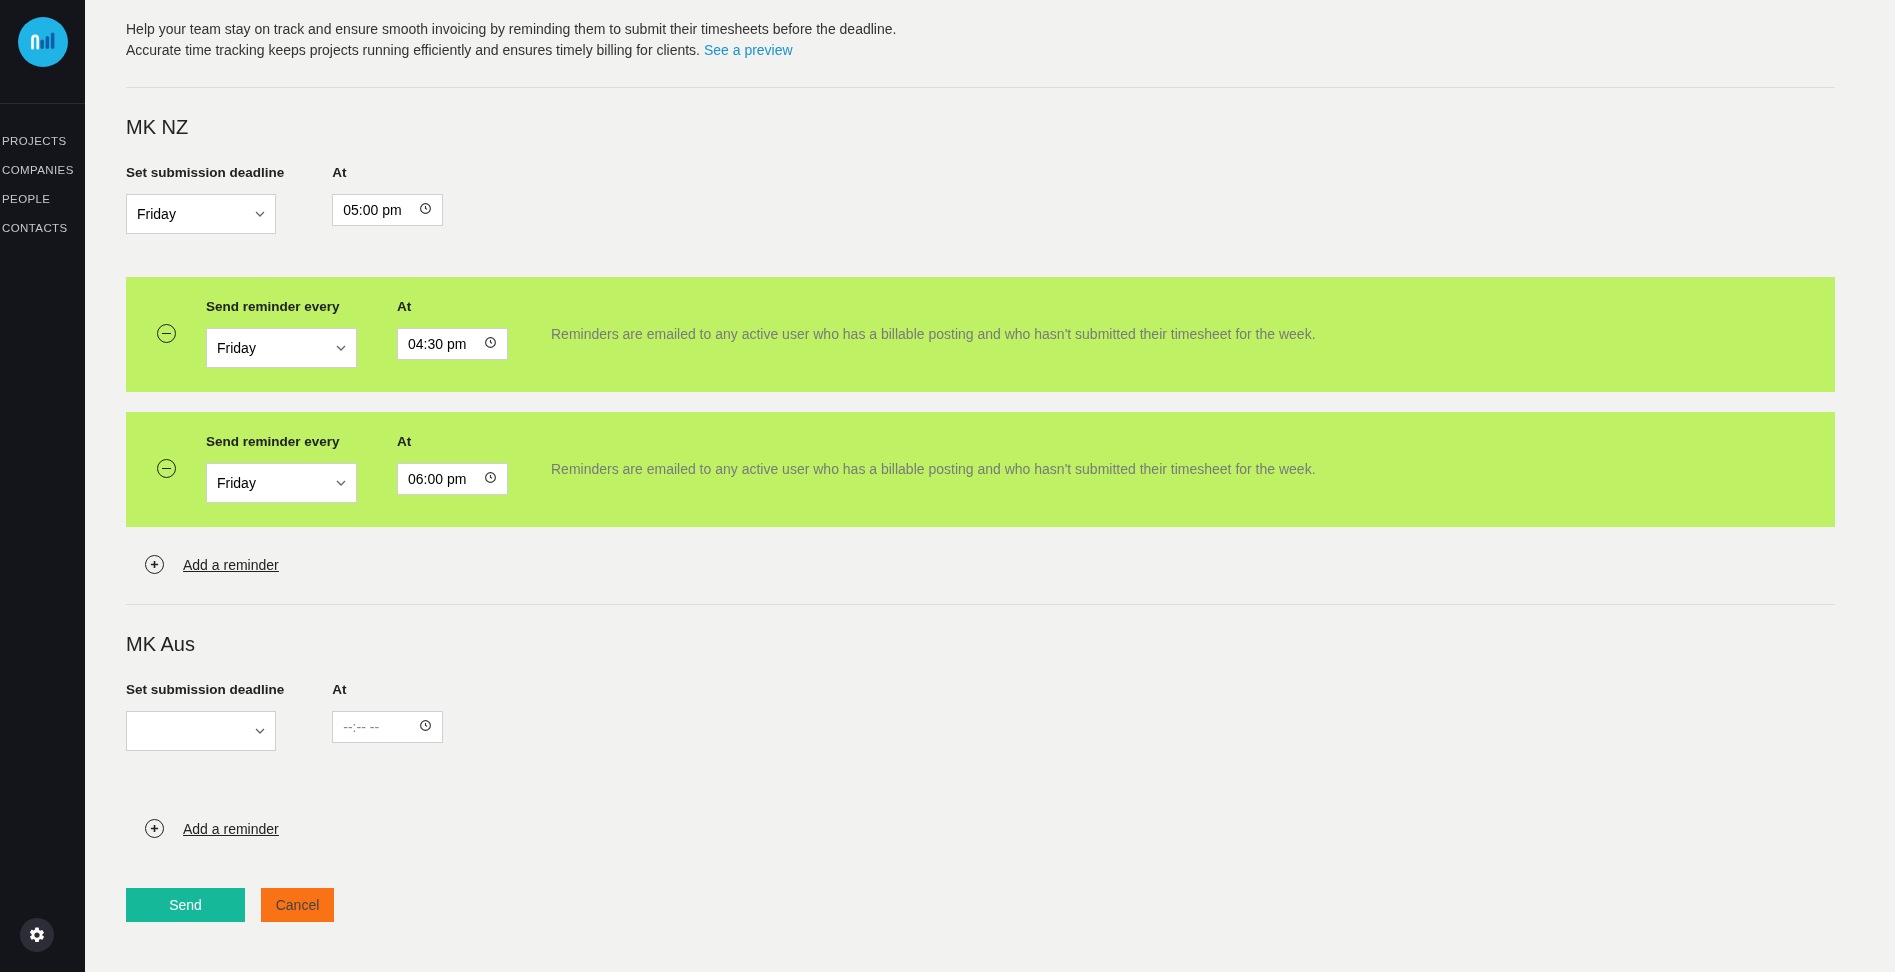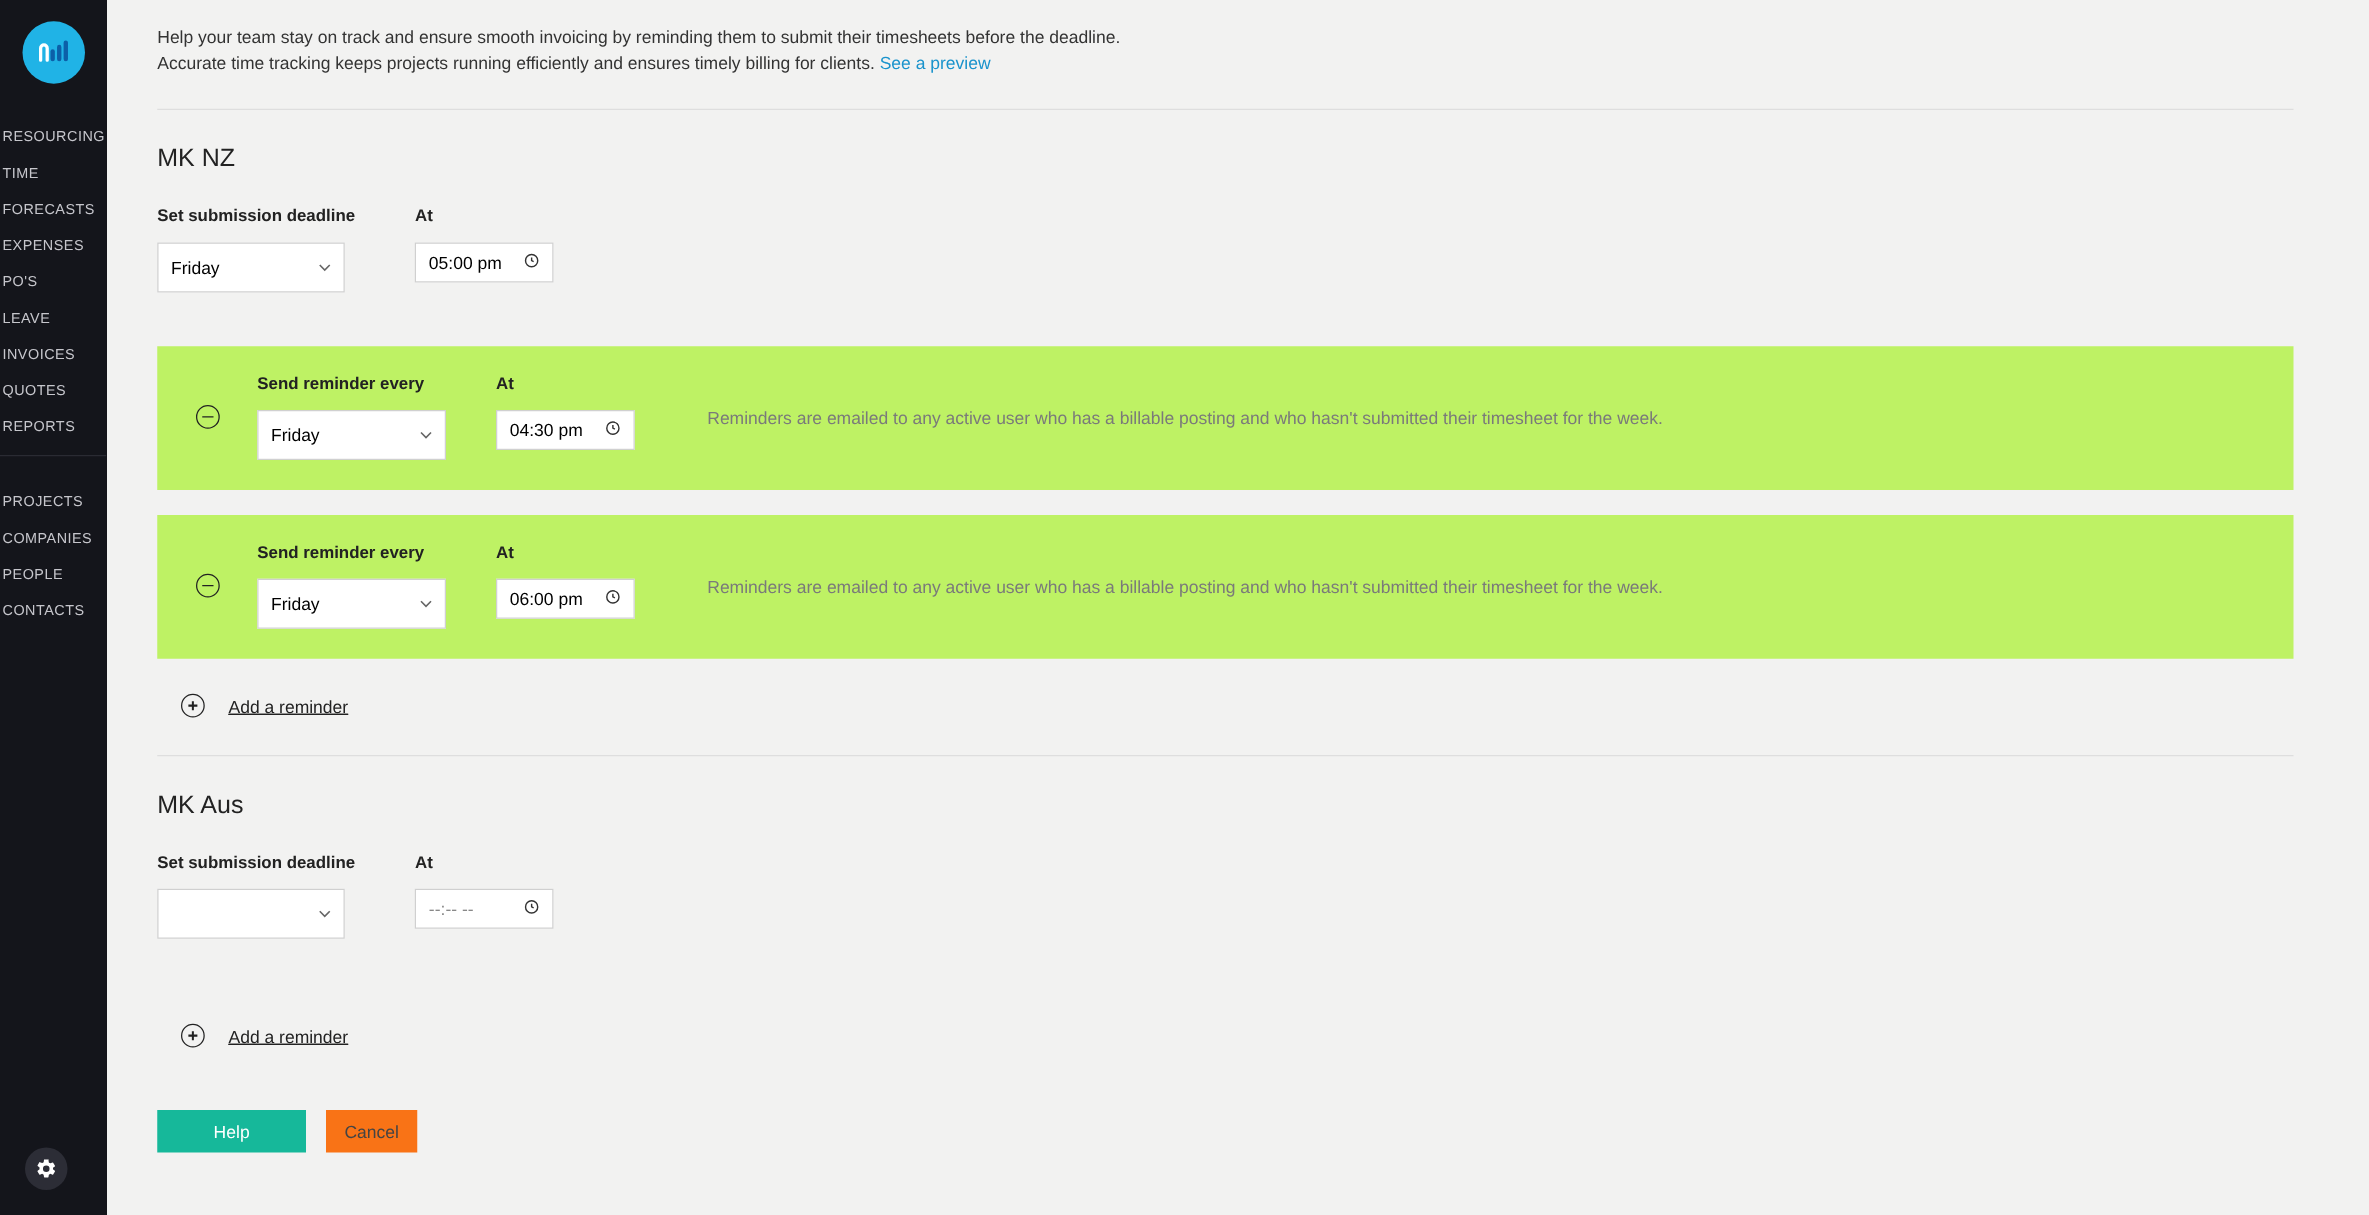--- a/index.html
+++ b/index.html
@@ -46,21 +46,21 @@
   .time-placeholder { color:#888; }
 
   
   .reminder-card { background:#bef264; margin-top:43px; padding:22px 0 24px 0; display:flex; align-items:center; }
   .reminder-card + .reminder-card { margin-top:20px; }
   .remove-btn { width:80px; display:flex; justify-content:center; cursor:pointer; }
   .circle-minus { width:19px; height:19px; border:1.6px solid #222; border-radius:50%; display:flex; align-items:center; justify-content:center; }
   .circle-minus span { display:block; width:9px; height:1.6px; background:#222; }
   .reminder-fields { display:flex; gap:40px; }
   .reminder-fields .select-wrap { width:151px; }
-  .reminder-note { margin-left:58px; font-size:14px; color:#7a7a7a; }
+  .reminder-note { margin-left:43px; font-size:14px; color:#7a7a7a; }
 
   .add-row { display:flex; align-items:center; margin-top:28px; cursor:pointer;text-decoration:underline; }
   .add-row .circle-plus { width:19px; height:19px; border:1.6px solid #222; border-radius:50%; display:flex; align-items:center; justify-content:center; margin-left:19px; margin-right:19px; }
   .add-row .circle-plus svg { width:9px; height:9px; stroke:#222; stroke-width:1.8; }
   .add-row .add-text { font-size:14px; color:#222; text-decoration:underline; }
 
   .btnrow { display:flex; gap:16px; margin-top:50px; }
   .btn-save { background:#16b89a; color:#fff; border:none; width:119px; height:34px; font-size:14px; cursor:pointer; }
   .btn-cancel { background:#f97316; color:#444; border:none; width:73px; height:34px; font-size:14px; cursor:pointer; }
 
@@ -72,31 +72,20 @@
   <div class="logo-wrap">
     <div class="logo">
       <svg viewBox="0 0 32 32">
         <path d="M4 23 V12 a3 3 0 0 1 6 0 V23" fill="none" stroke="#fff" stroke-width="3" stroke-linecap="round"></path>
         <rect x="13" y="13" width="4" height="11" rx="2" fill="#0c5fa8"></rect>
         <rect x="19" y="9" width="4" height="15" rx="2" fill="#0c5fa8"></rect>
         <rect x="25" y="5" width="4" height="19" rx="2" fill="#0c5fa8"></rect>
       </svg>
     </div>
   </div>
-  <div class="navgroup">
-    <div class="navitem">RESOURCING</div>
-    <div class="navitem">TIME</div>
-    <div class="navitem">FORECASTS</div>
-    <div class="navitem">EXPENSES</div>
-    <div class="navitem">PO'S</div>
-    <div class="navitem">LEAVE</div>
-    <div class="navitem">INVOICES</div>
-    <div class="navitem">QUOTES</div>
-    <div class="navitem">REPORTS</div>
-  </div>
   <div class="navspacer"></div>
   <div class="navgroup">
     <div class="navitem">PROJECTS</div>
     <div class="navitem">COMPANIES</div>
     <div class="navitem">PEOPLE</div>
     <div class="navitem">CONTACTS</div>
   </div>
   <div class="gear-btn">
     <svg viewBox="0 0 24 24">
         <path d="M19.14 12.94a7.14 7.14 0 0 0 .05-.94 7.14 7.14 0 0 0-.05-.94l2.03-1.58a.5.5 0 0 0 .12-.64l-1.92-3.32a.5.5 0 0 0-.6-.22l-2.39.96a7.03 7.03 0 0 0-1.62-.94l-.36-2.54A.5.5 0 0 0 13.9 2h-3.8a.5.5 0 0 0-.5.42l-.36 2.54c-.58.24-1.12.55-1.62.94l-2.39-.96a.5.5 0 0 0-.6.22L2.71 8.48a.5.5 0 0 0 .12.64l2.03 1.58c-.03.31-.05.63-.05.94s.02.63.05.94L2.83 14.16a.5.5 0 0 0-.12.64l1.92 3.32c.13.22.39.31.6.22l2.39-.96c.5.39 1.04.7 1.62.94l.36 2.54c.04.24.25.42.5.42h3.8c.25 0 .46-.18.5-.42l.36-2.54c.58-.24 1.12-.55 1.62-.94l2.39.96c.21.09.47 0 .6-.22l1.92-3.32a.5.5 0 0 0-.12-.64l-2.03-1.58ZM12 15.5A3.5 3.5 0 1 1 15.5 12 3.5 3.5 0 0 1 12 15.5Z"></path>
@@ -239,19 +228,19 @@
       <div class="add-row" style="margin-top:68px;">
         <div class="circle-plus">
             <svg viewBox="0 0 10 10">
               <path d="M5 1v8M1 5h8"></path>
             </svg>
           </div>
         <span class="add-text">Add a reminder</span>
       </div>
 
       <div class="btnrow">
-        <button class="btn-save">Help</button>
+        <button class="btn-save">Send</button>
         <button class="btn-cancel">Cancel</button>
       </div>
 
     </div>
   </div>
 </div>
 
 </body></html>

